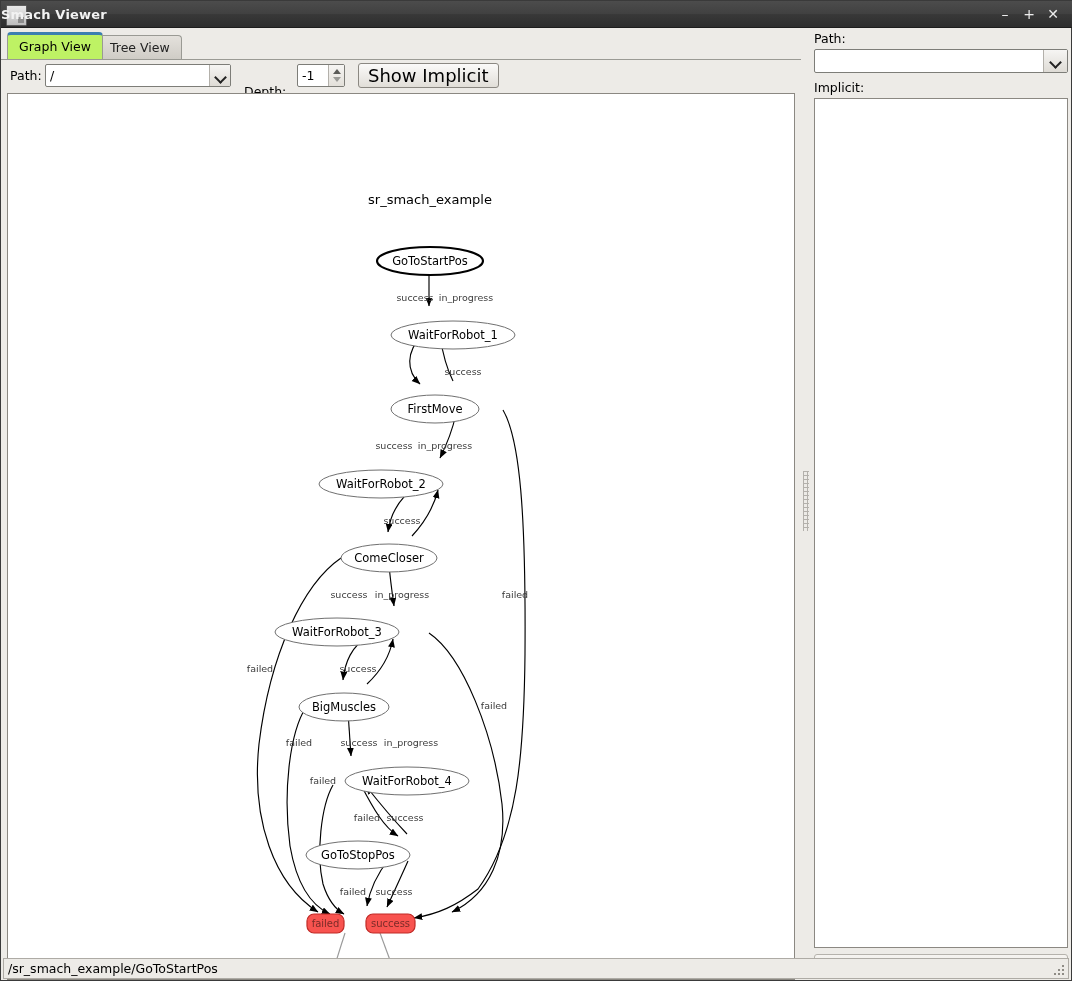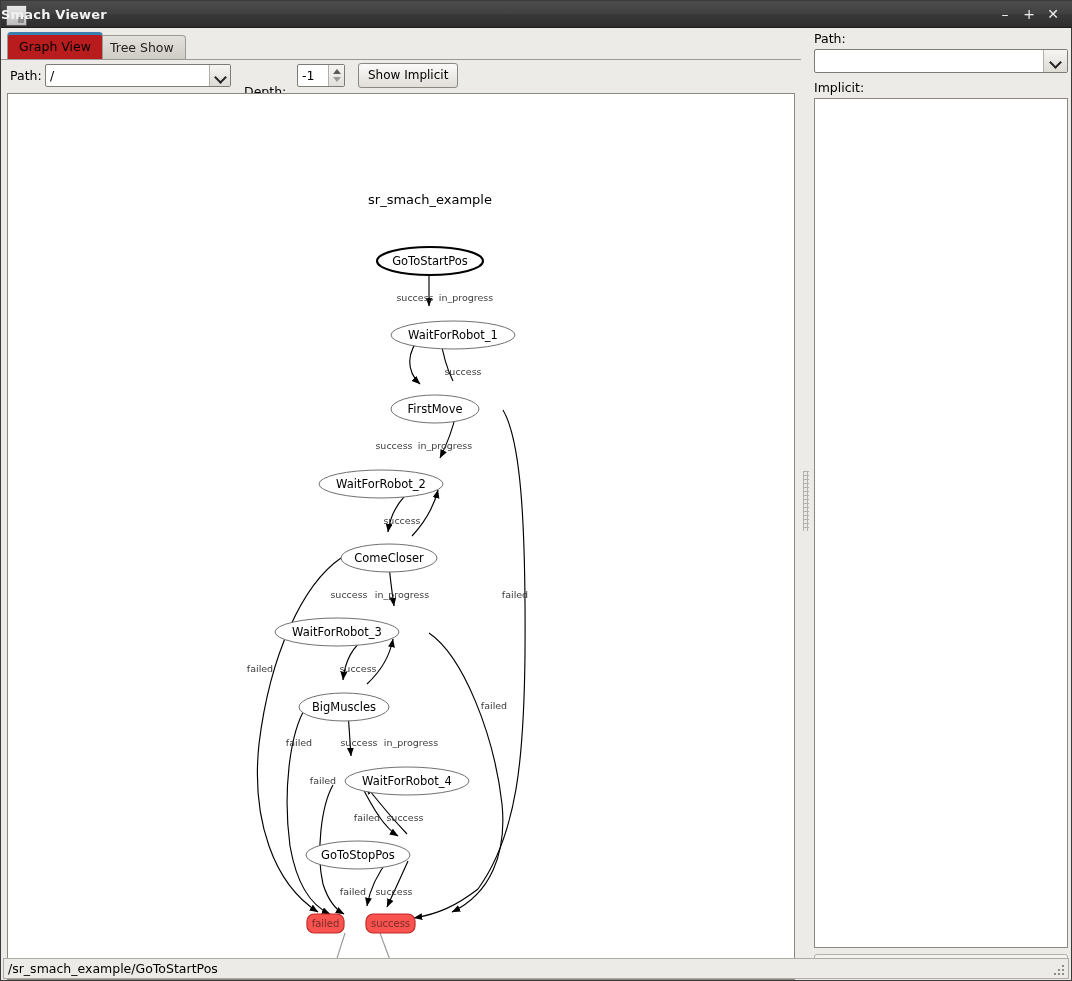--- a/index.html
+++ b/index.html
@@ -77,21 +77,21 @@
     height: 27px; box-sizing: border-box;
     padding: 0 11px;
     line-height: 26px;
     font-size: 12.5px;
     border: 1px solid #9a9a94;
     border-bottom: none;
     border-radius: 4px 4px 0 0;
   }
   .tab.active {
     left: 6px;
-    background: #b91c1c;
+    background: #bef264;
     border-top: 3px solid #3c7fb1;
     line-height: 24px;
     z-index: 3;
   }
   .tab.inactive {
     left: 97px;
     background: linear-gradient(to bottom, #e4e1dc, #cfccc6);
     color: #222;
     top: 3px;
     height: 24px;
@@ -167,21 +167,21 @@
     border-left: 4px solid transparent;
     border-right: 4px solid transparent;
   }
   .spin-up { top: 4px; border-bottom: 5px solid #5b5b58; }
   .spin-down { bottom: 4px; border-top: 5px solid #9a9a96; }
   #show-implicit {
     position: absolute; left: 357px; top: 3px;
     height: 25px; box-sizing: border-box;
     padding: 0 9px;
     line-height: 23px;
-    font-size: 12px;
+    font-size: 18px;
     background: linear-gradient(to bottom, #fbfaf9, #e1ded8);
     border: 1px solid #8b8882;
     border-radius: 3px;
   }
   #save-btn {
     position: absolute; left: 473px; top: 67px;
     width: 20px; height: 22px;
   }
 
   
@@ -287,21 +287,21 @@
     <div id="win-title">Smach Viewer</div>
     <div class="wbtn" id="btn-min">–</div>
     <div class="wbtn" id="btn-max">+</div>
     <div class="wbtn" id="btn-close">✕</div>
   </div>
 
   <div id="left-panel">
 
     <div id="tabbar">
       <div class="tab active">Graph View</div>
-      <div class="tab inactive">Tree Show</div>
+      <div class="tab inactive">Tree View</div>
     </div>
 
     <div id="toolbar">
       <div id="lbl-path">Path:</div>
       <div id="path-combo">
         <div id="path-combo-value" placeholder="/">/</div>
         <div class="combo-arrow"></div>
       </div>
 
       <div id="lbl-depth">Depth:</div>

